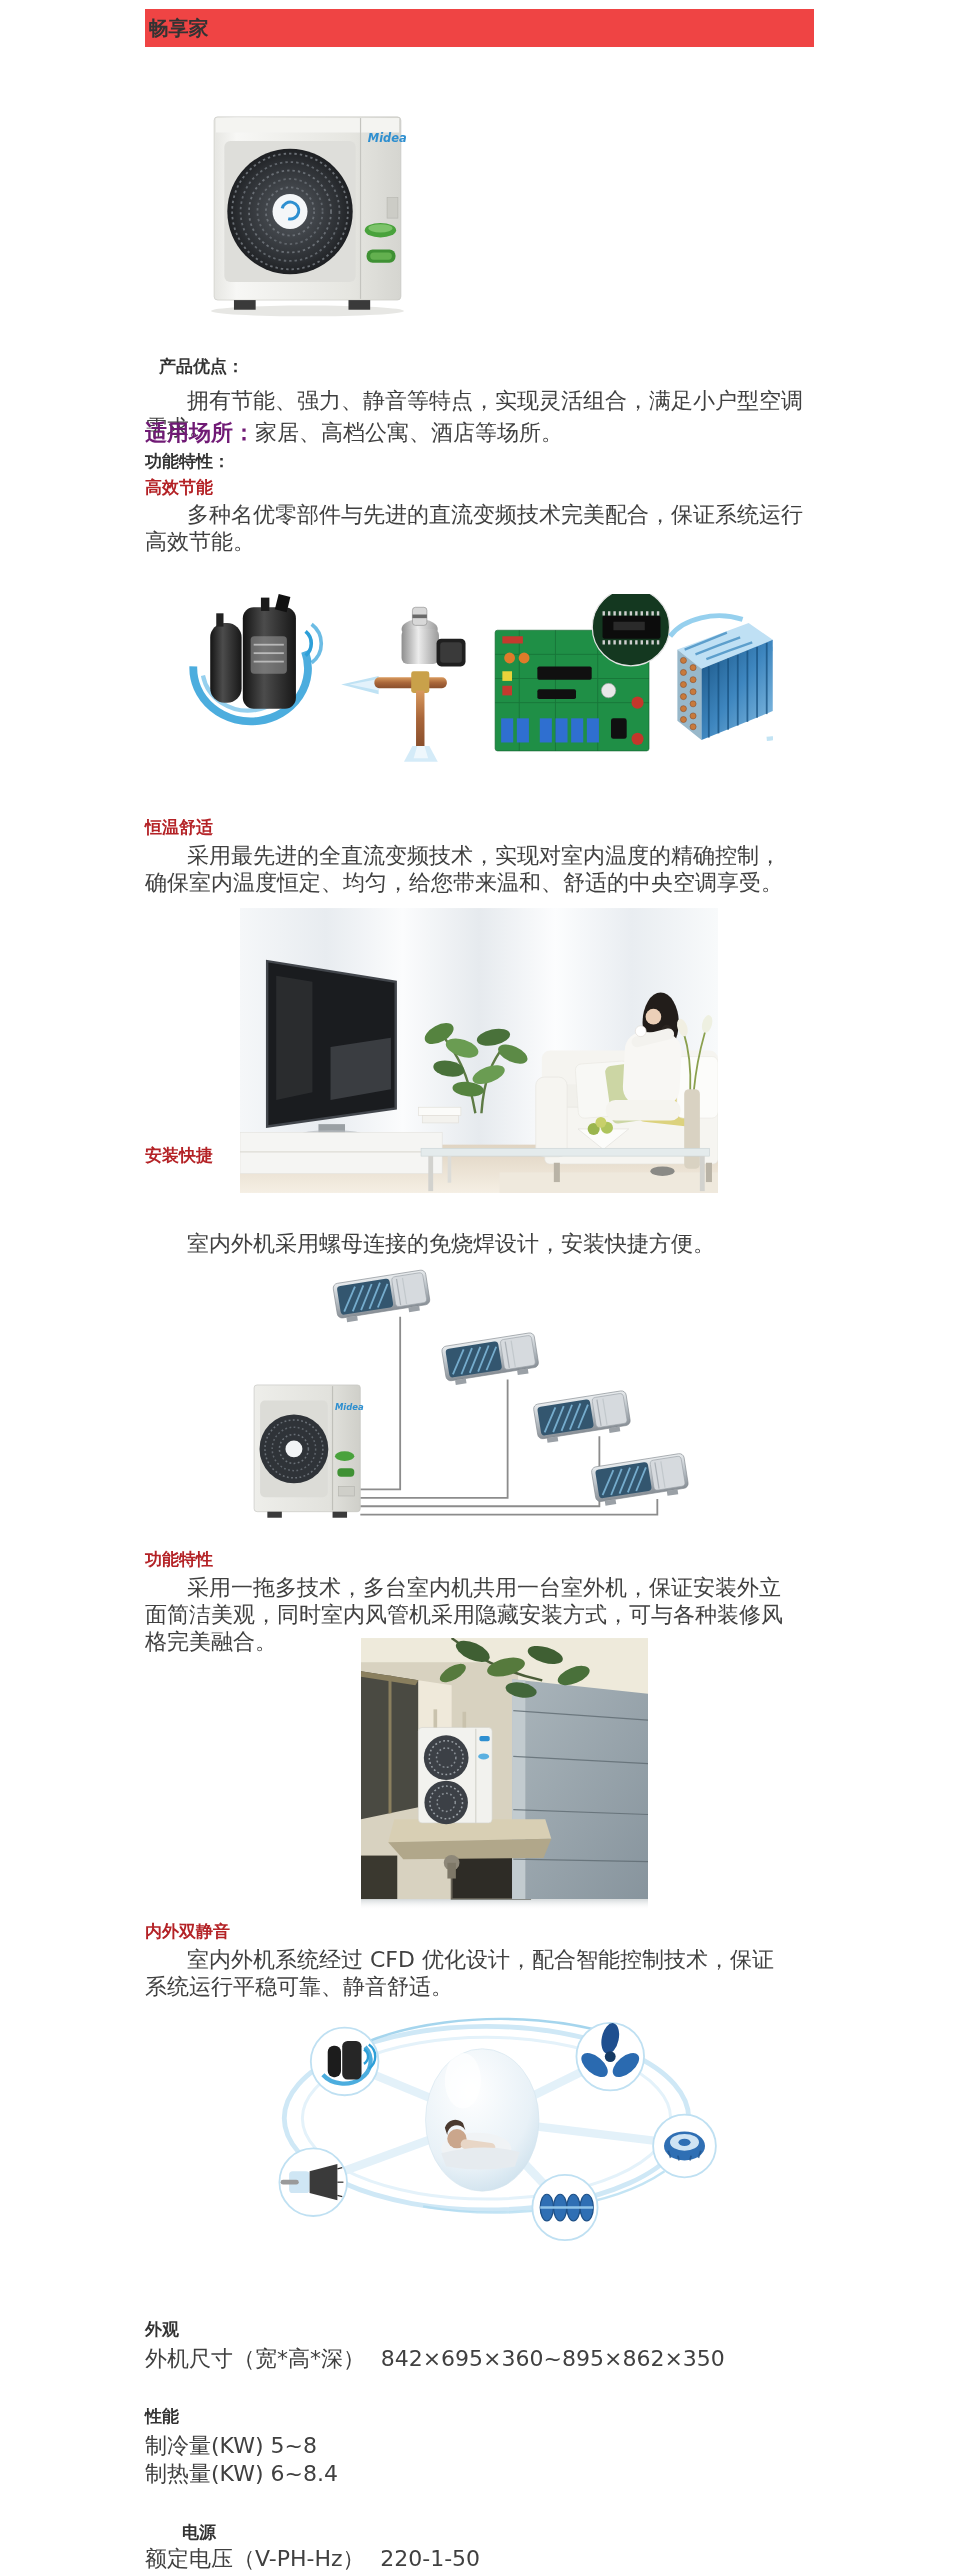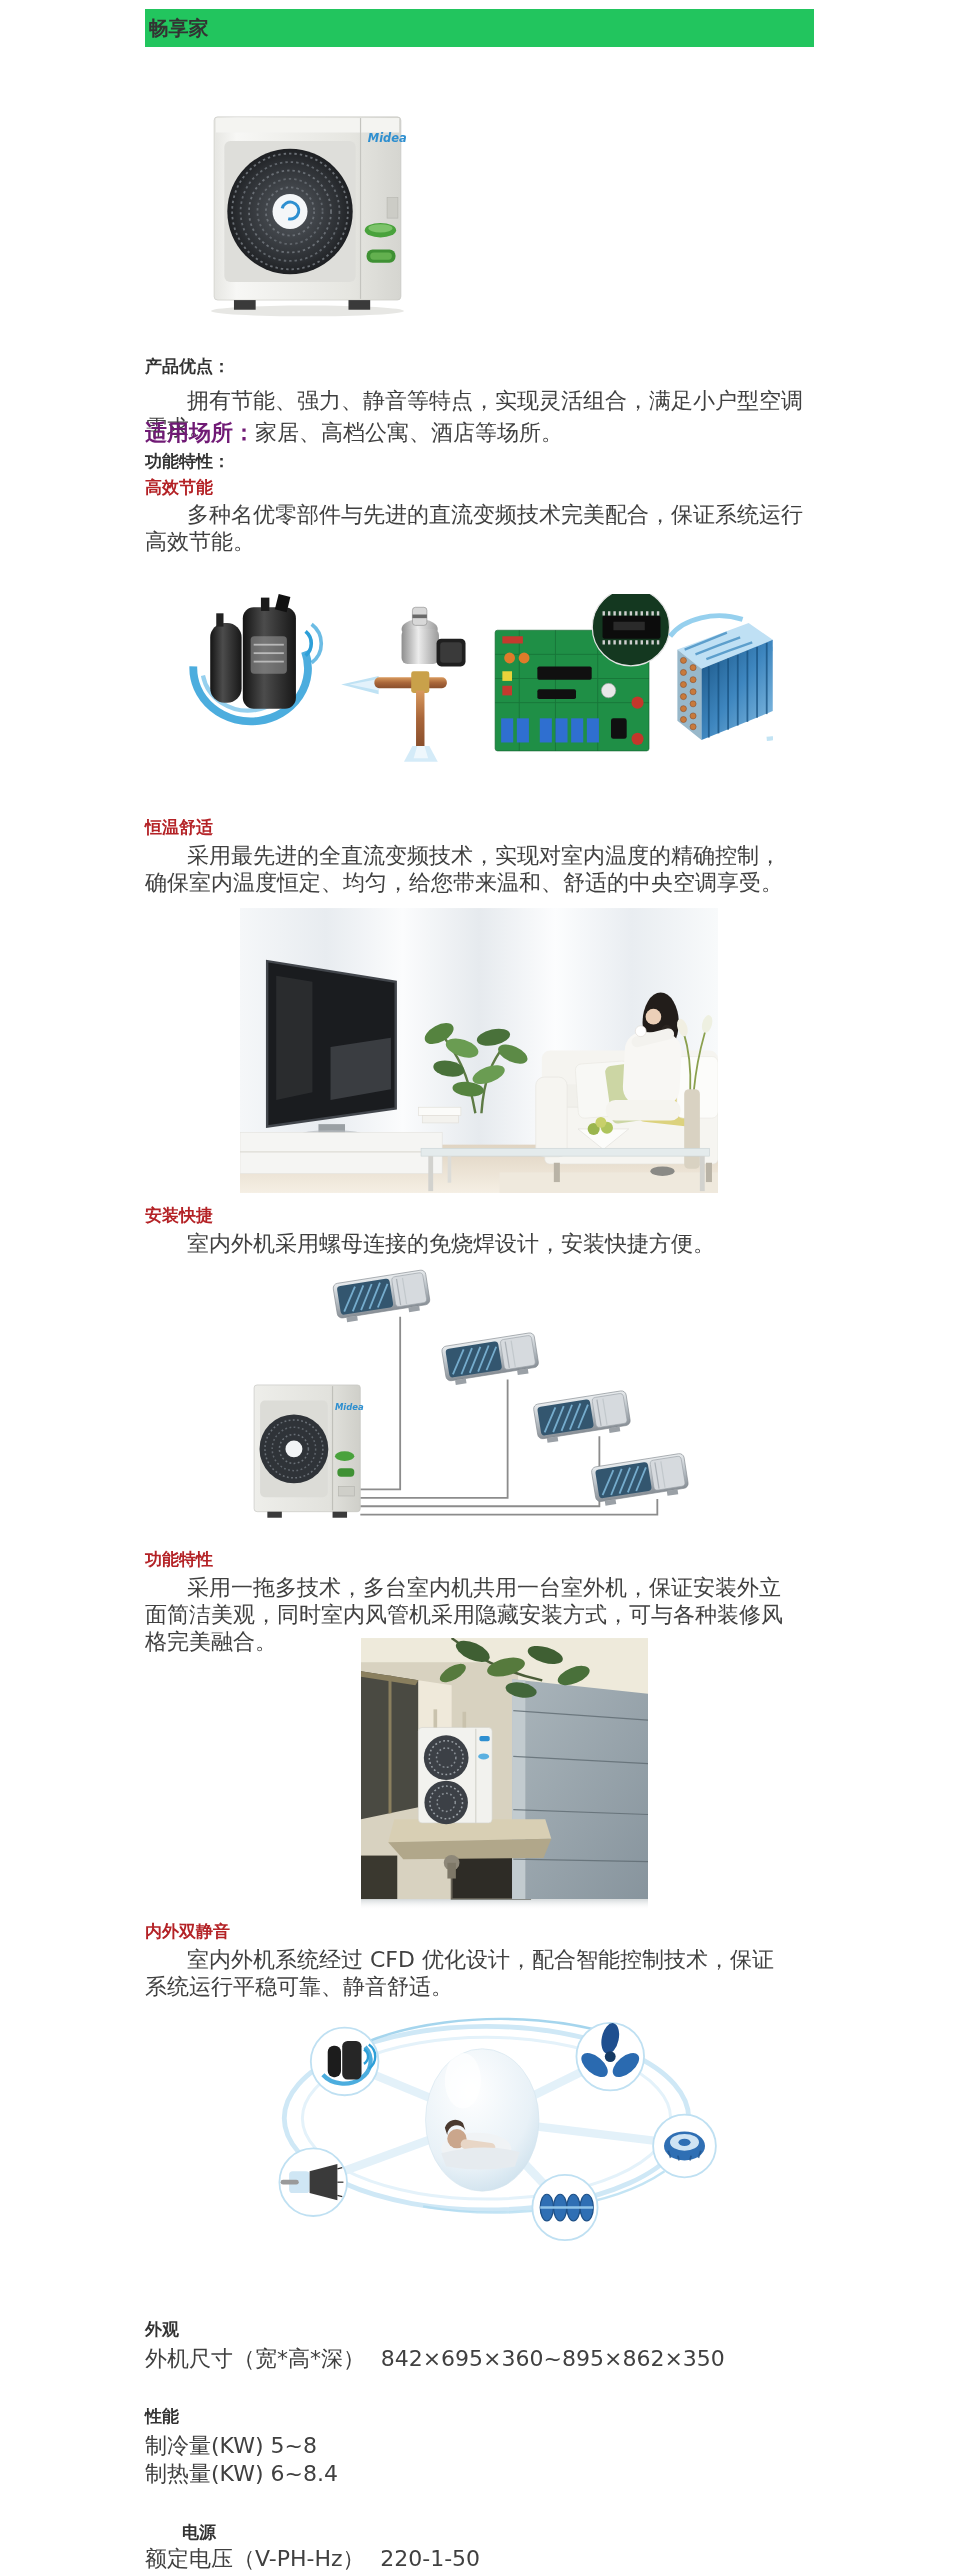--- a/index.html
+++ b/index.html
@@ -2,21 +2,21 @@
 <html style="font-size:9.7px"><head>
 <meta charset="utf-8">
 <style>
   * { margin:0; padding:0; box-sizing:border-box; }
   html,body { background:#ffffff; }
   body { font-family:"DejaVu Sans","Liberation Sans",sans-serif; }
   .page { position:relative; width:959px; height:2576px; background:#fff; overflow:hidden; }
   .abs { position:absolute; }
   .header-bar {
     left:145px; top:9px; width:669px; height:38px;
-    background:#22c55e; color:#333333;
+    background:#ef4444; color:#333333;
     font-size:20px; font-weight:bold; line-height:38px; padding-left:3.6px;
   }
   .blabel { color:#333333; font-size:17px; font-weight:bold; line-height:24px; }
   .red-heading { color:#b42226; font-size:17px; font-weight:bold; line-height:24px; }
   .para { color:#404040; font-size:22px; line-height:27px; width:676px; }
   .para.narrow { width:643px; }
   .indent { text-indent:42px; }
   .b { font-weight:bold; color:#701a75; }
   .gap { display:inline-block; width:15.7px; }
   .fig { position:absolute; }
@@ -67,21 +67,21 @@
       <g>
         <rect x="278" y="228" width="48" height="22" rx="10" fill="#3f9134"></rect>
         <rect x="284" y="233" width="36" height="12" rx="6" fill="#63b04f"></rect>
       </g>
       <rect x="312" y="142" width="18" height="34" fill="#ccccc6" stroke="#b5b5af"></rect>
       <rect x="58" y="312" width="36" height="16" fill="#3a3a3a"></rect>
       <rect x="248" y="312" width="36" height="16" fill="#3a3a3a"></rect>
     </svg>
   </div>
 
-  <p class="abs blabel" style="left:145px; top:354px;">产品优点：</p>
+  <p class="abs blabel" style="left:159px; top:354px;">产品优点：</p>
   <p class="abs para indent" style="left:145px; top:387px;">拥有节能、强力、静音等特点，实现灵活组合，满足小户型空调需求。</p>
   <p class="abs para" style="left:145px; top:419px;"><span class="b">适用场所：</span><span>家居、高档公寓、酒店等场所。</span></p>
   <p class="abs blabel" style="left:145px; top:449px;">功能特性：</p>
 
   <h3 class="abs red-heading" style="left:145px; top:475px;">高效节能</h3>
   <p class="abs para indent" style="left:145px; top:501px;">多种名优零部件与先进的直流变频技术完美配合，保证系统运行高效节能。</p>
 
   <div class="fig" style="left:181px; top:594px;">
     <svg width="592" height="169" viewBox="0 0 980 280">
       <defs>
@@ -294,21 +294,21 @@
           <circle cx="608" cy="364" r="10" fill="#aec45c"></circle>
           <circle cx="598" cy="355" r="9" fill="#c8d06a"></circle>
         <rect x="300" y="398" width="478" height="13" fill="#e4ebec" stroke="#c8d2d4"></rect>
         <rect x="312" y="411" width="8" height="58" fill="#d2d2ce"></rect>
         <rect x="762" y="411" width="8" height="58" fill="#d2d2ce"></rect>
         <rect x="344" y="411" width="6" height="44" fill="#dcdcd8"></rect>
       </g>
     </svg>
   </div>
 
-  <h3 class="abs red-heading" style="left:145px; top:1203px;text-align:right;">安装快捷</h3>
+  <h3 class="abs red-heading" style="left:145px; top:1143px;text-align:right;">安装快捷</h3>
   <p class="abs para indent" style="left:145px; top:1230px;">室内外机采用螺母连接的免烧焊设计，安装快捷方便。</p>
 
   <div class="fig" style="left:242px; top:1261px;">
     <svg width="492" height="275" viewBox="0 0 815 455">
       <defs>
         <linearGradient id="ductG" x1="0" y1="0" x2="0" y2="1">
           <stop offset="0" stop-color="#e9ecee"></stop>
             <stop offset="0.5" stop-color="#b9c0c6"></stop>
             <stop offset="1" stop-color="#888f96"></stop>
         </linearGradient>

